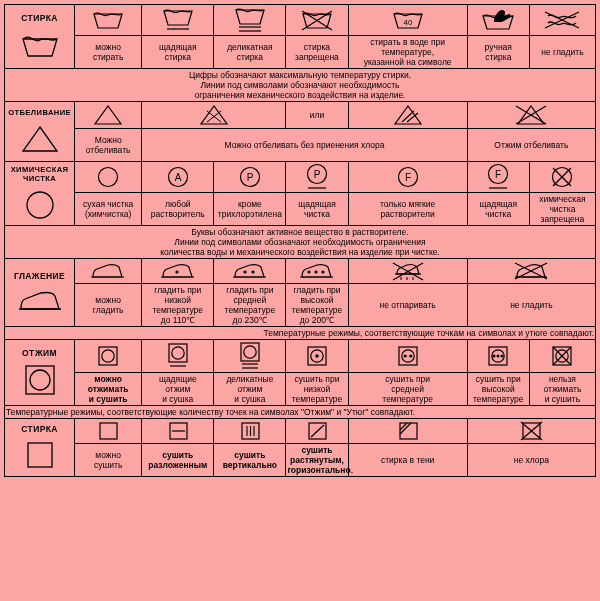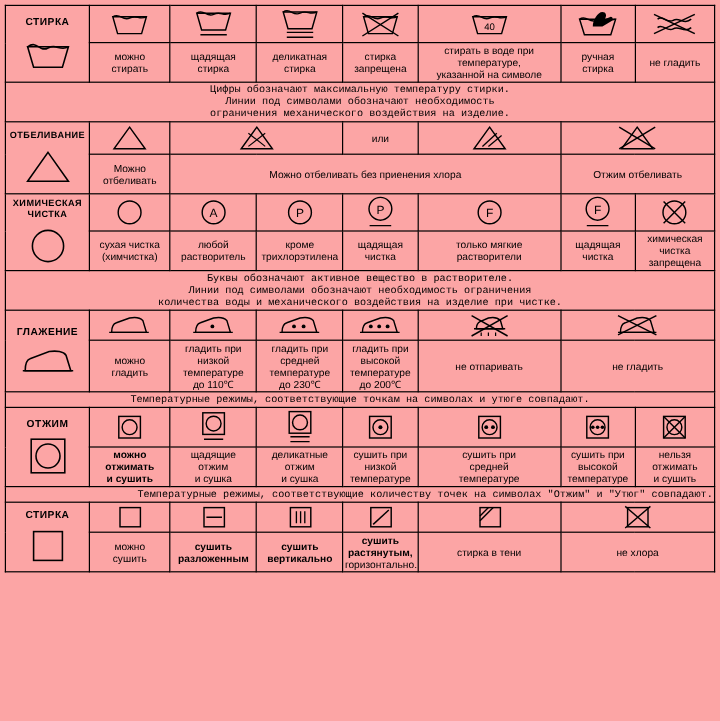--- a/index.html
+++ b/index.html
@@ -50,21 +50,20 @@
     padding-bottom: 3px;
   }
   .cap-row td {
     height: 30px;
     font-size: 8.3px;
   }
   .note {
     font-size: 8.6px;
     line-height: 1.3;
     padding: 3px 4px;
-    font-family: Liberation Mono, monospace;
   }
   svg { display: block; margin: 0 auto; }
 </style>
 </head>
 <body>
 
 <div id="sheet">
 
 <table class="care">
 <colgroup>
@@ -352,21 +351,21 @@
   <td><span style="white-space:pre-line">гладить при средней
 температуре
 до 230℃</span></td>
   <td><span style="white-space:pre-line">гладить при высокой
 температуре
 до 200℃</span></td>
   <td><span style="white-space:pre-line">не отпаривать</span></td>
   <td colspan="2"><span style="white-space:pre-line">не гладить</span></td>
 </tr>
 <tr>
-  <td colspan="8" class="note" style="text-align:center"><span style="white-space:pre-line">Температурные режимы, соответствующие точкам на символах и утюге совпадают.</span></td>
+  <td colspan="8" class="note" style="text-align:right"><span style="white-space:pre-line">Температурные режимы, соответствующие точкам на символах и утюге совпадают.</span></td>
 </tr>
 
 <tr>
   <td class="sec-label" rowspan="2">
     <span class="sec-label-wrap">ОТЖИМ</span>
     <div class="bigicon" style="padding-top:6px">
       <svg width="34" height="32" viewBox="0 0 34 32">
                 <rect x="3" y="2" width="28" height="28" fill="none" stroke="#000" stroke-width="1.3"></rect>
                 <circle cx="17" cy="16" r="10" fill="none" stroke="#000" stroke-width="1.3"></circle>
               </svg>
@@ -443,21 +442,21 @@
 средней
 температуре</span></td>
   <td><span style="white-space:pre-line">сушить при
 высокой
 температуре</span></td>
   <td><span style="white-space:pre-line">нельзя
 отжимать
 и сушить</span></td>
 </tr>
 <tr>
-  <td colspan="8" class="note" style="text-align:right"><span style="white-space:pre-line">Температурные режимы, соответствующие количеству точек на символах "Отжим" и "Утюг" совпадают.</span></td>
+  <td colspan="8" class="note" style="text-align:left"><span style="white-space:pre-line">Температурные режимы, соответствующие количеству точек на символах "Отжим" и "Утюг" совпадают.</span></td>
 </tr>
 
 <tr>
   <td class="sec-label" rowspan="2">
     <span class="sec-label-wrap">СТИРКА</span>
     <div class="bigicon" style="padding-top:6px">
       <svg width="32" height="30" viewBox="0 0 32 30">
                 <rect x="4" y="3" width="24" height="24" fill="none" stroke="#000" stroke-width="1.3"></rect>
               </svg>
     </div>
@@ -505,21 +504,21 @@
 <tr class="cap-row">
   <td><span style="white-space:pre-line">можно
 сушить</span></td>
   <td><span style="white-space:pre-line; font-weight:bold">сушить
 разложенным</span></td>
   <td><span style="white-space:pre-line; font-weight:bold">сушить
 вертикально</span></td>
   <td>
     <span style="white-space:pre-line; font-weight:bold">сушить
 растянутым,</span>
-    <div style="font-weight:normal">горизонтально.</div>
+    <div style="font-weight:bold">горизонтально.</div>
   </td>
   <td><span style="white-space:pre-line">стирка в тени</span></td>
   <td colspan="2"><span style="white-space:pre-line">не хлора</span></td>
 </tr>
 
 </tbody>
     </table>
 </div>
 
 </body></html>

